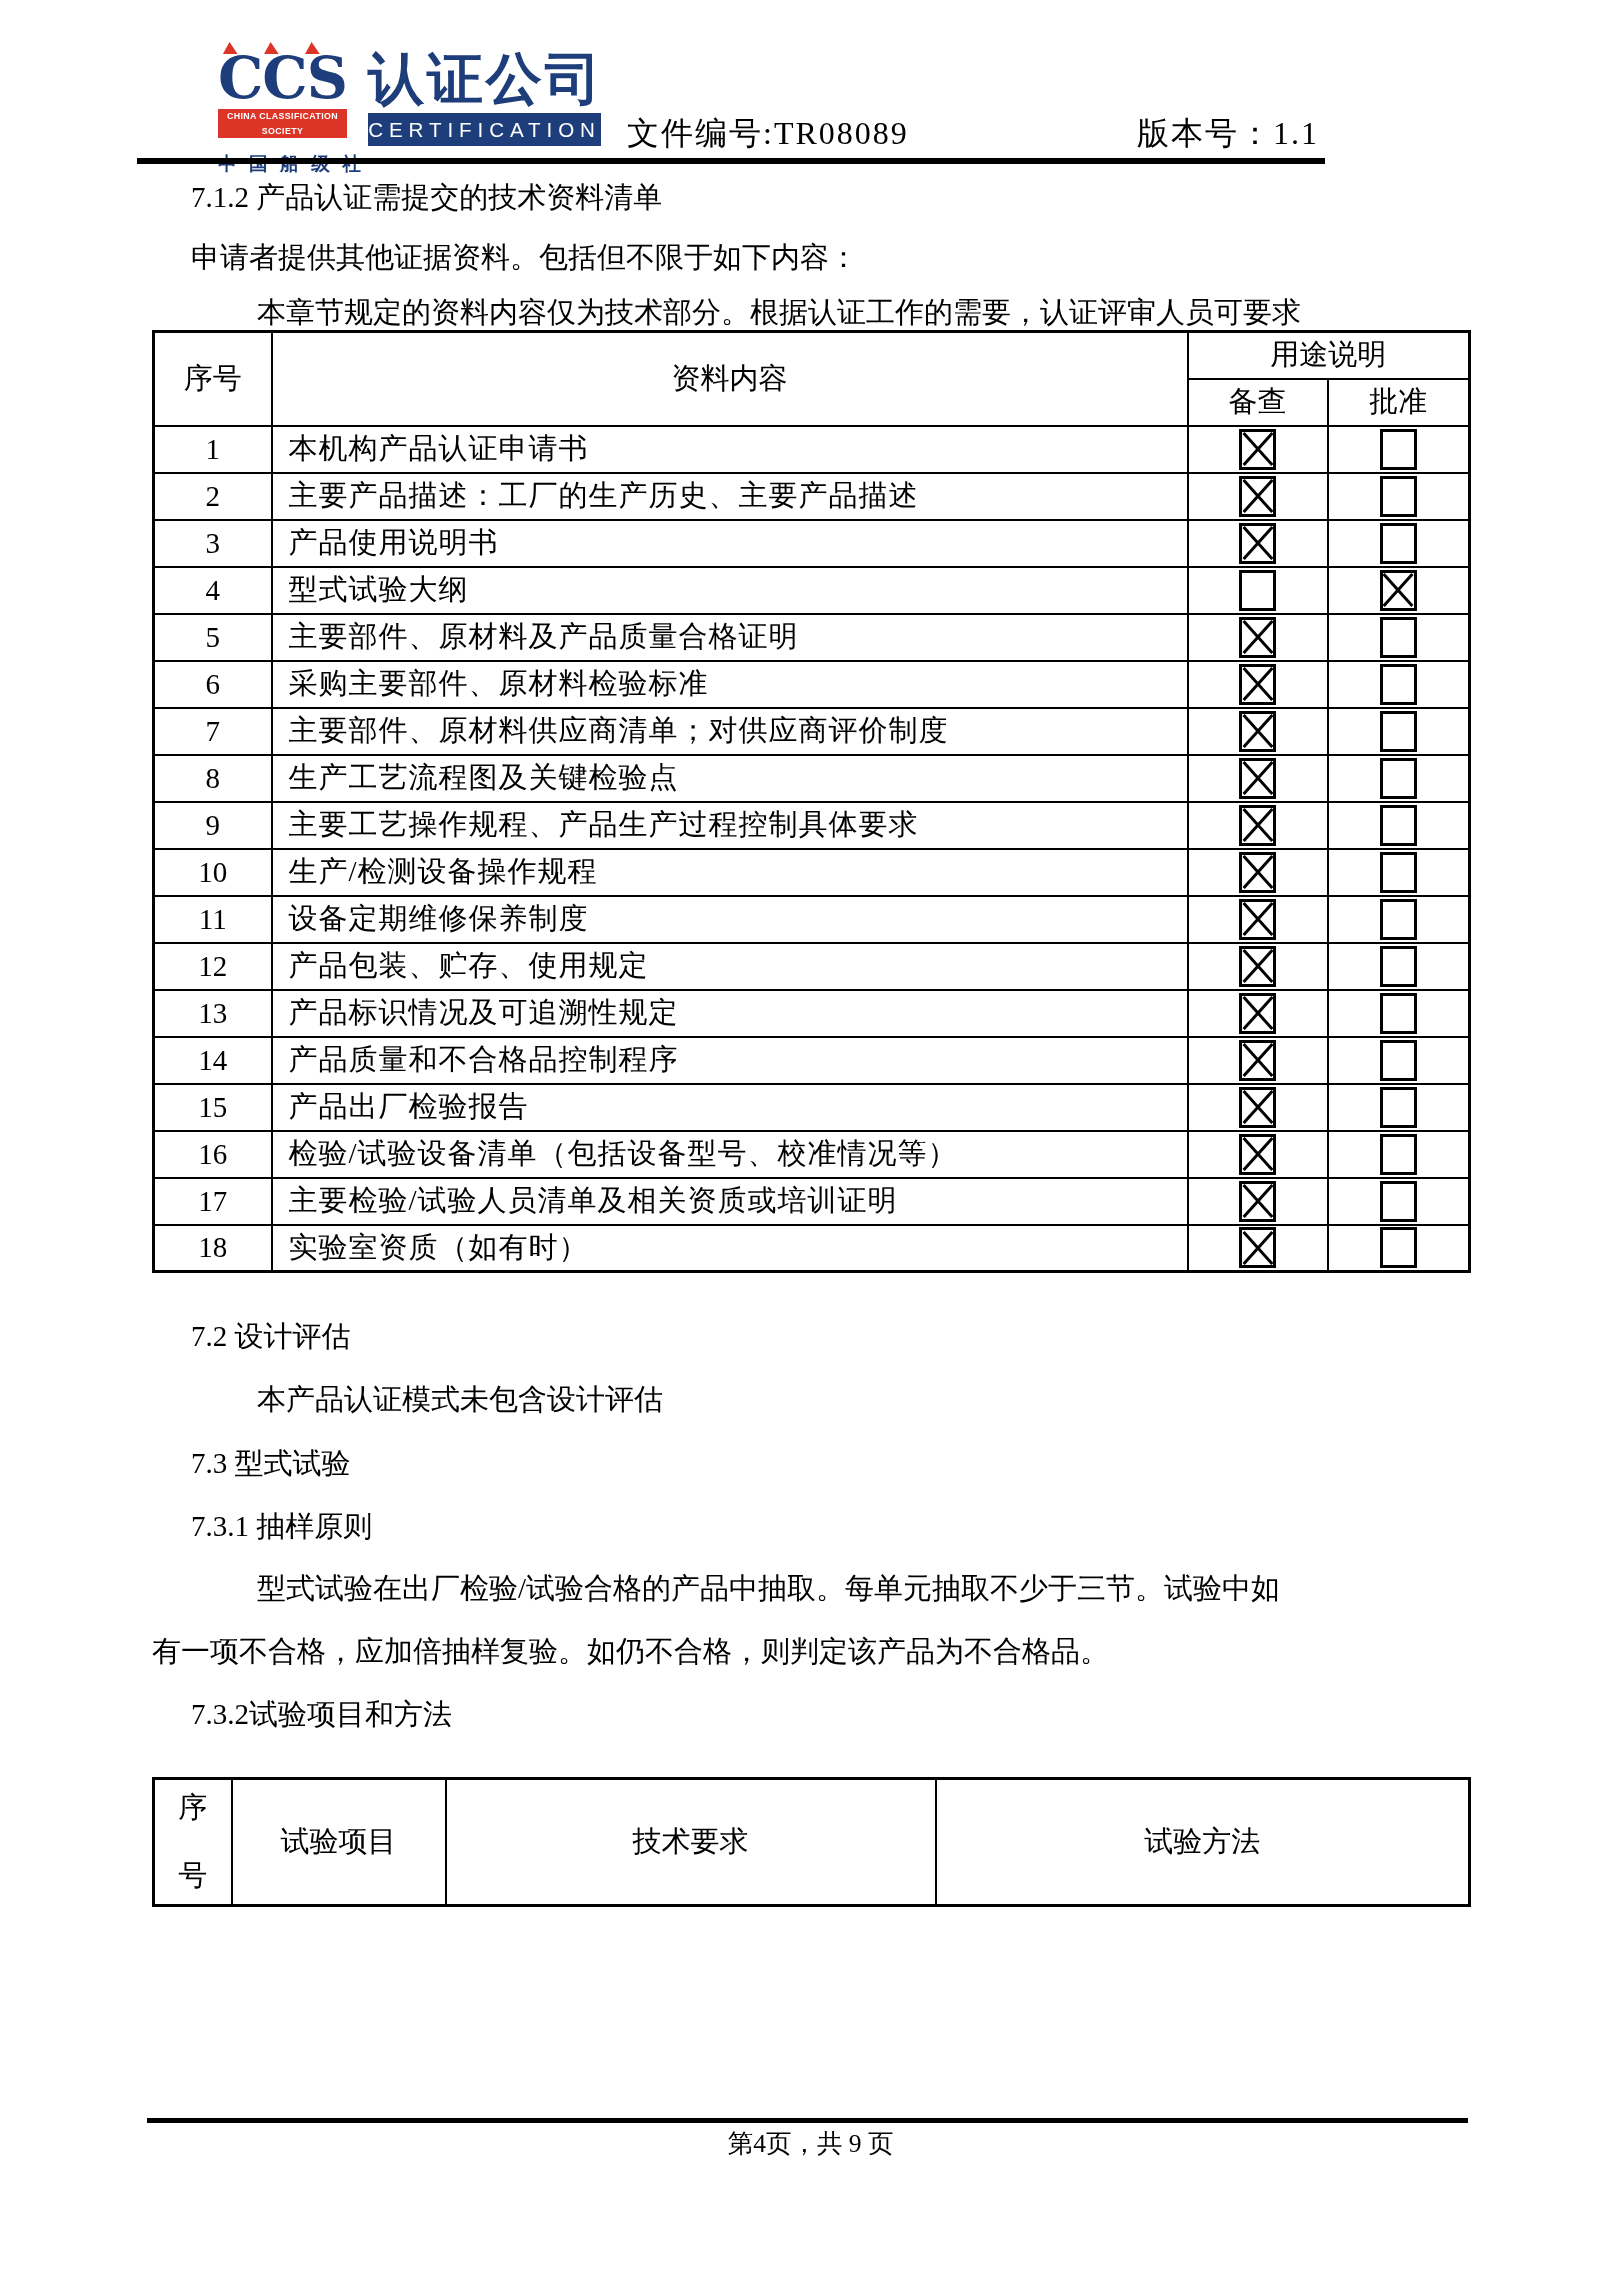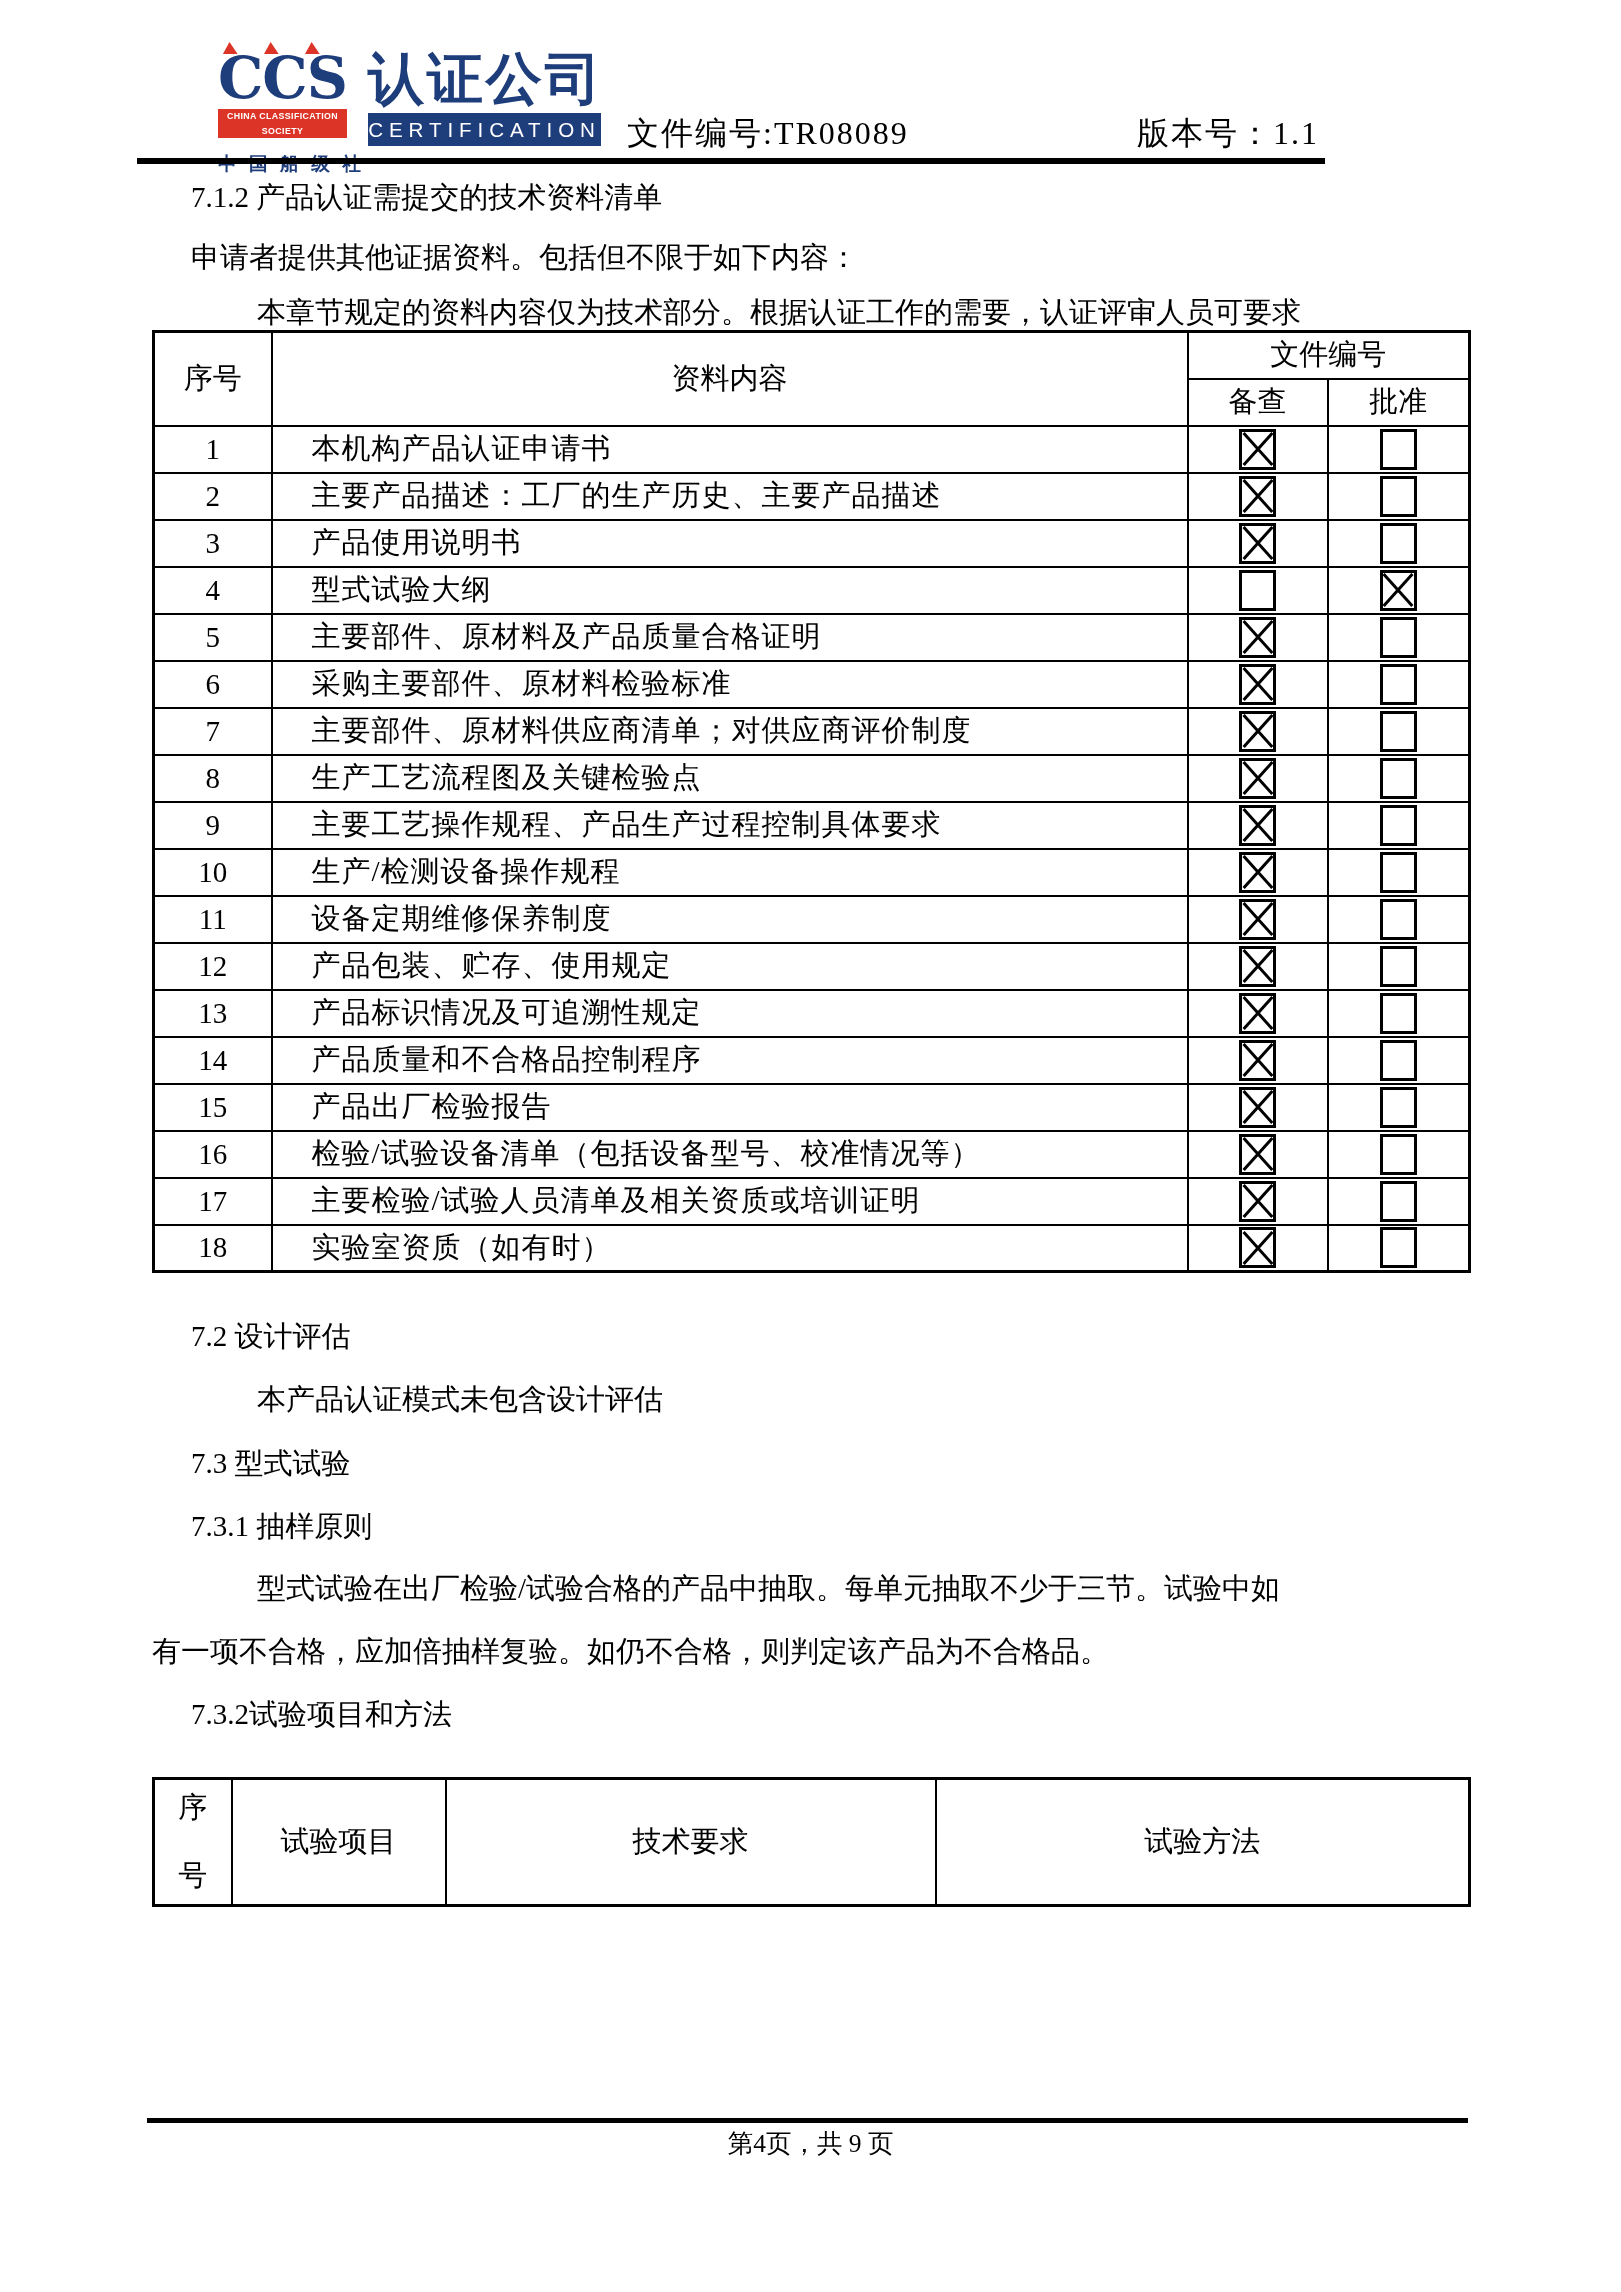--- a/index.html
+++ b/index.html
@@ -78,21 +78,21 @@
   table { border-collapse: collapse; table-layout: fixed; }
   .mat-table { width: 1316px; border: 3.9px solid #000; }
   .mat-table th, .mat-table td {
     border: 2.9px solid #000;
     font-size: 29px; font-weight: normal;
     text-align: center; vertical-align: middle;
     overflow: hidden; white-space: nowrap;
   }
   .mat-table thead tr { height: 47px; }
   .mat-table tbody tr { height: 47px; }
-  .mat-table td.c-content { text-align: left; padding-left: 39px; letter-spacing: 1px; }
+  .mat-table td.c-content { text-align: left; padding-left: 16px; letter-spacing: 1px; }
   .cbx {
     display: inline-block; width: 37px; height: 41px;
     border: 3.9px solid #000; position: relative; vertical-align: middle;
   }
   .cbx.checked::before, .cbx.checked::after {
     content: ""; position: absolute; left: 50%; top: 50%;
     width: 43px; height: 2.9px; background: #000;
   }
   .cbx.checked::before { transform: translate(-50%,-50%) rotate(48deg); }
   .cbx.checked::after  { transform: translate(-50%,-50%) rotate(-48deg); }
@@ -149,21 +149,21 @@
       <colgroup>
         <col style="width:118px">
           <col style="width:916px">
           <col style="width:140px">
           <col style="width:142px">
       </colgroup>
       <thead>
         <tr>
           <th rowspan="2">序号</th>
           <th rowspan="2">资料内容</th>
-          <th colspan="2">文件编号</th>
+          <th colspan="2">用途说明</th>
         </tr>
         <tr>
           <th>备查</th>
           <th>批准</th>
         </tr>
       </thead>
       <tbody>
   <tr>
     <td class="c-no">1</td>
     <td class="c-content">本机构产品认证申请书</td>

